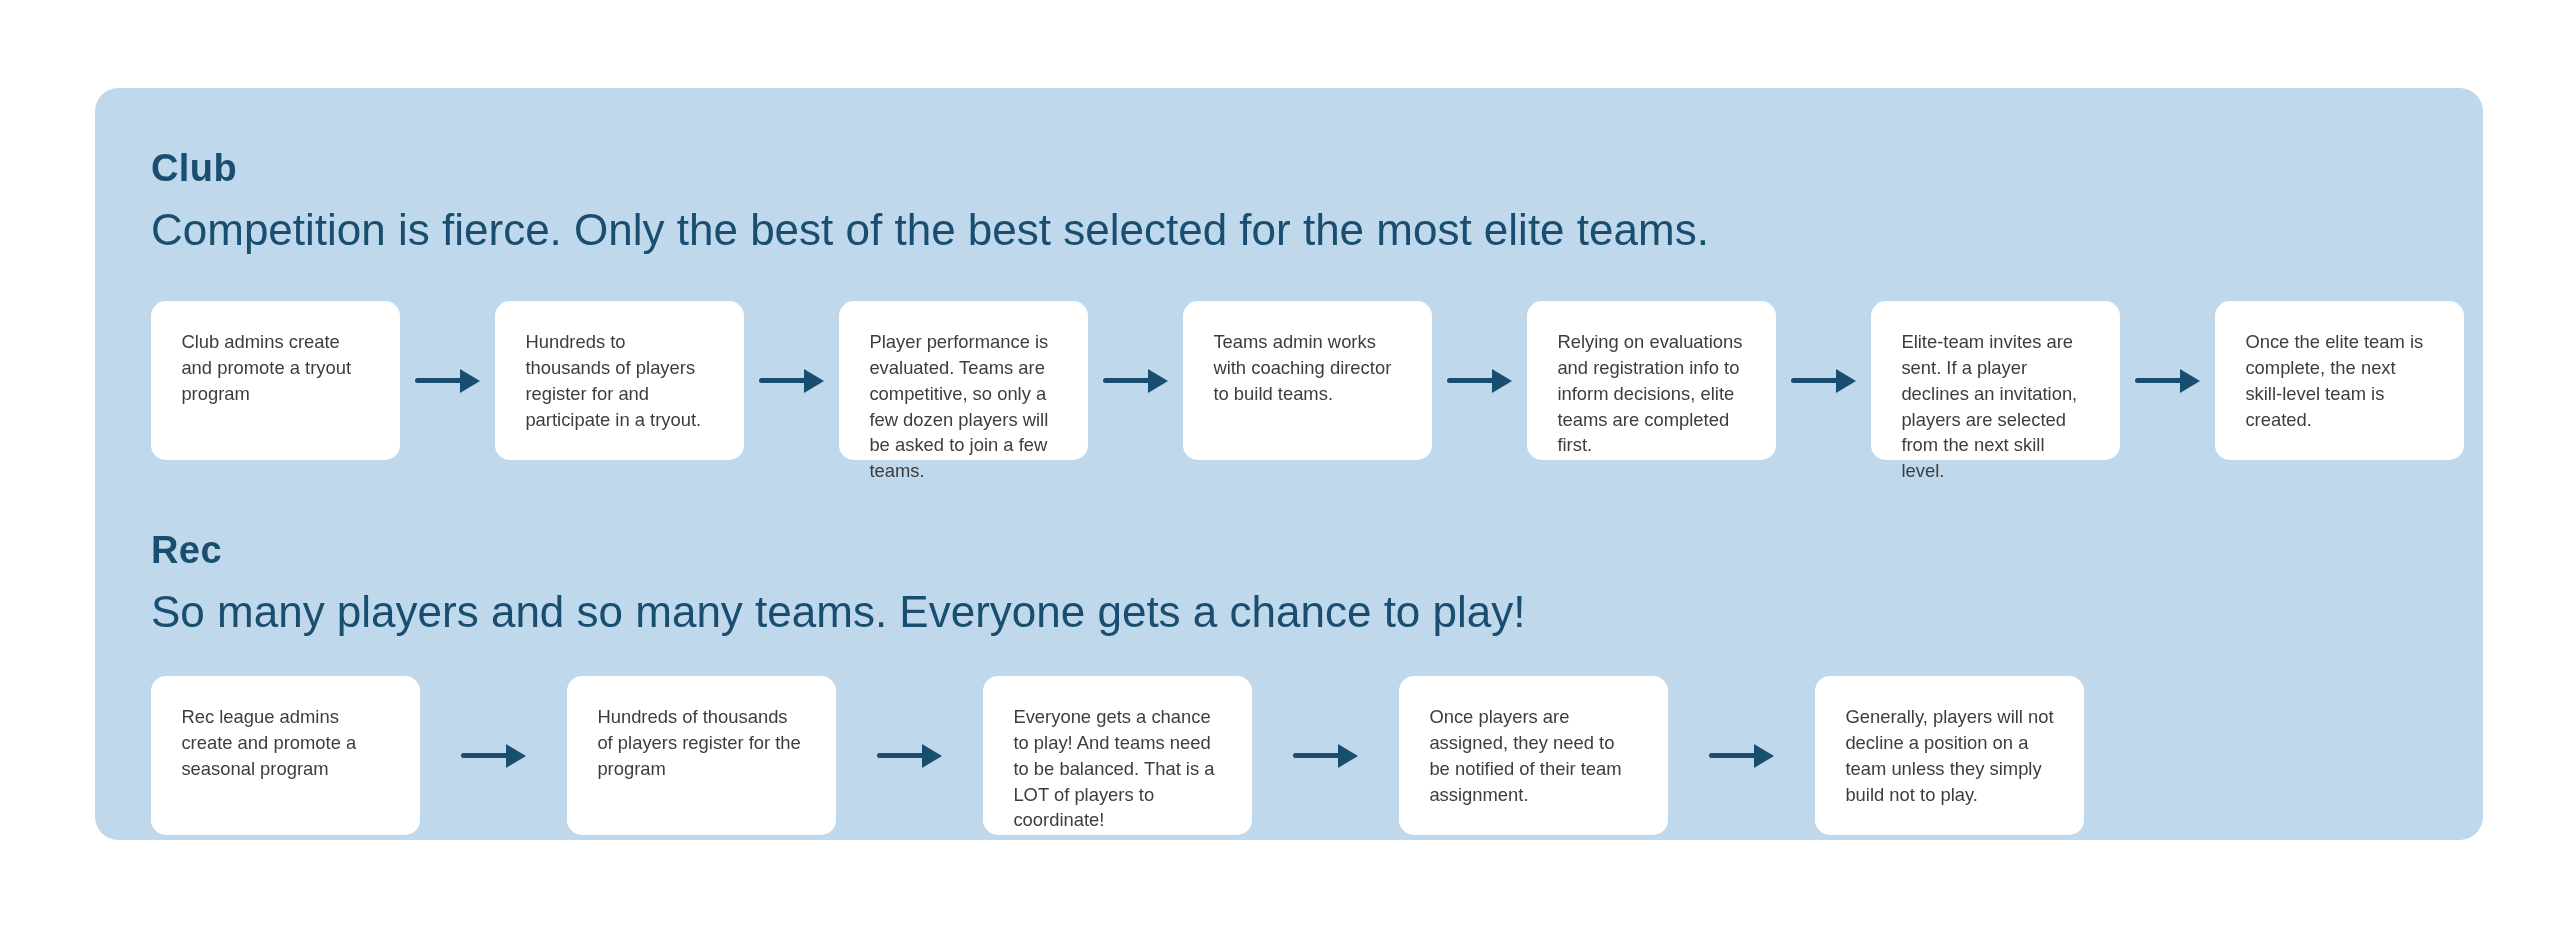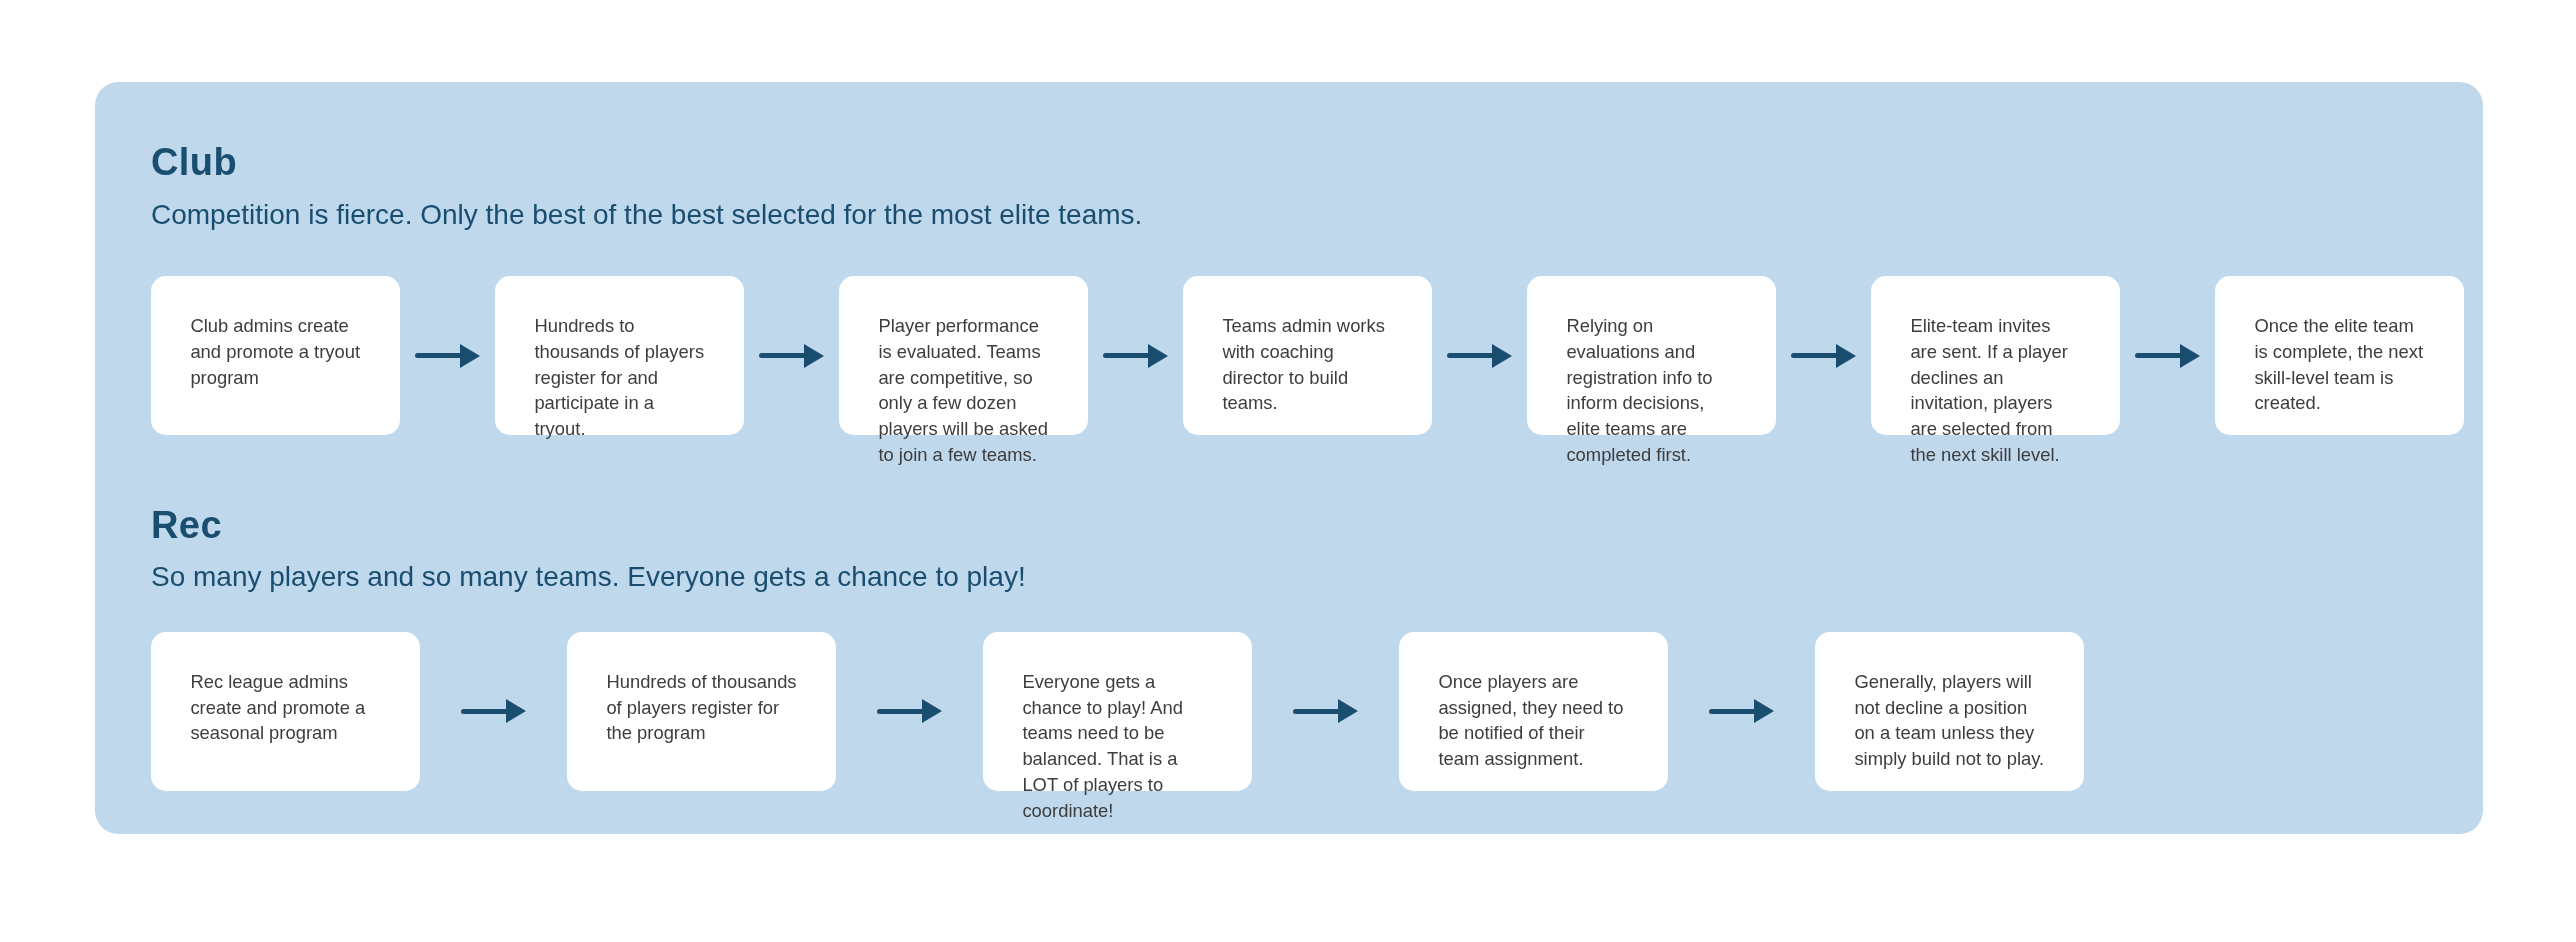--- a/index.html
+++ b/index.html
@@ -13,42 +13,42 @@
   }
   .page {
     position: relative;
     width: 2576px;
     height: 942px;
     background: #ffffff;
   }
   .panel {
     position: absolute;
     left: 95px;
-    top: 82px;
+    top: 88px;
     width: 2388px;
     height: 752px;
     background: var(--panel-blue, #bfd8ec);
     border-radius: 23.4px;
     box-sizing: border-box;
     padding: 52px 0 0 56px;
   }
   .flow-section { margin: 0; }
   .flow-section.club { margin-top: 8.4px; }
   .flow-section.rec { margin-top: 70px; }
   .section-title {
     margin: 0;
     font-size: 38px;
     font-weight: 700;
     line-height: 1.1;
     color: var(--navy, #1a4e70);
     letter-spacing: 0.4px;
   }
   .section-subtitle {
     margin: 13.4px 0 0 0;
-    font-size: 28px;
+    font-size: 44px;
     font-weight: 400;
     line-height: 1.2;
     color: var(--navy, #1a4e70);
   }
   .flow-row {
     display: flex;
     align-items: flex-start;
     margin-top: 45px;
   }
   .rec .flow-row { margin-top: 38px; gap: 26px; }
@@ -56,21 +56,21 @@
     flex: none;
     background: #ffffff;
     border-radius: 15px;
     height: 159px;
     box-sizing: border-box;
     padding: 21px 23.4px;
   }
   .club .card { width: 249px; }
   .rec  .card { width: 269px; }
   .card-text {
-    margin: 16px;
+    margin: 7px;
     font-size: 18.4px;
     line-height: 1.4;
     color: #3d3d3d;
   }
   .arrow {
     flex: none;
     width: 95px;
     height: 159px;
     display: flex;
     align-items: center;

